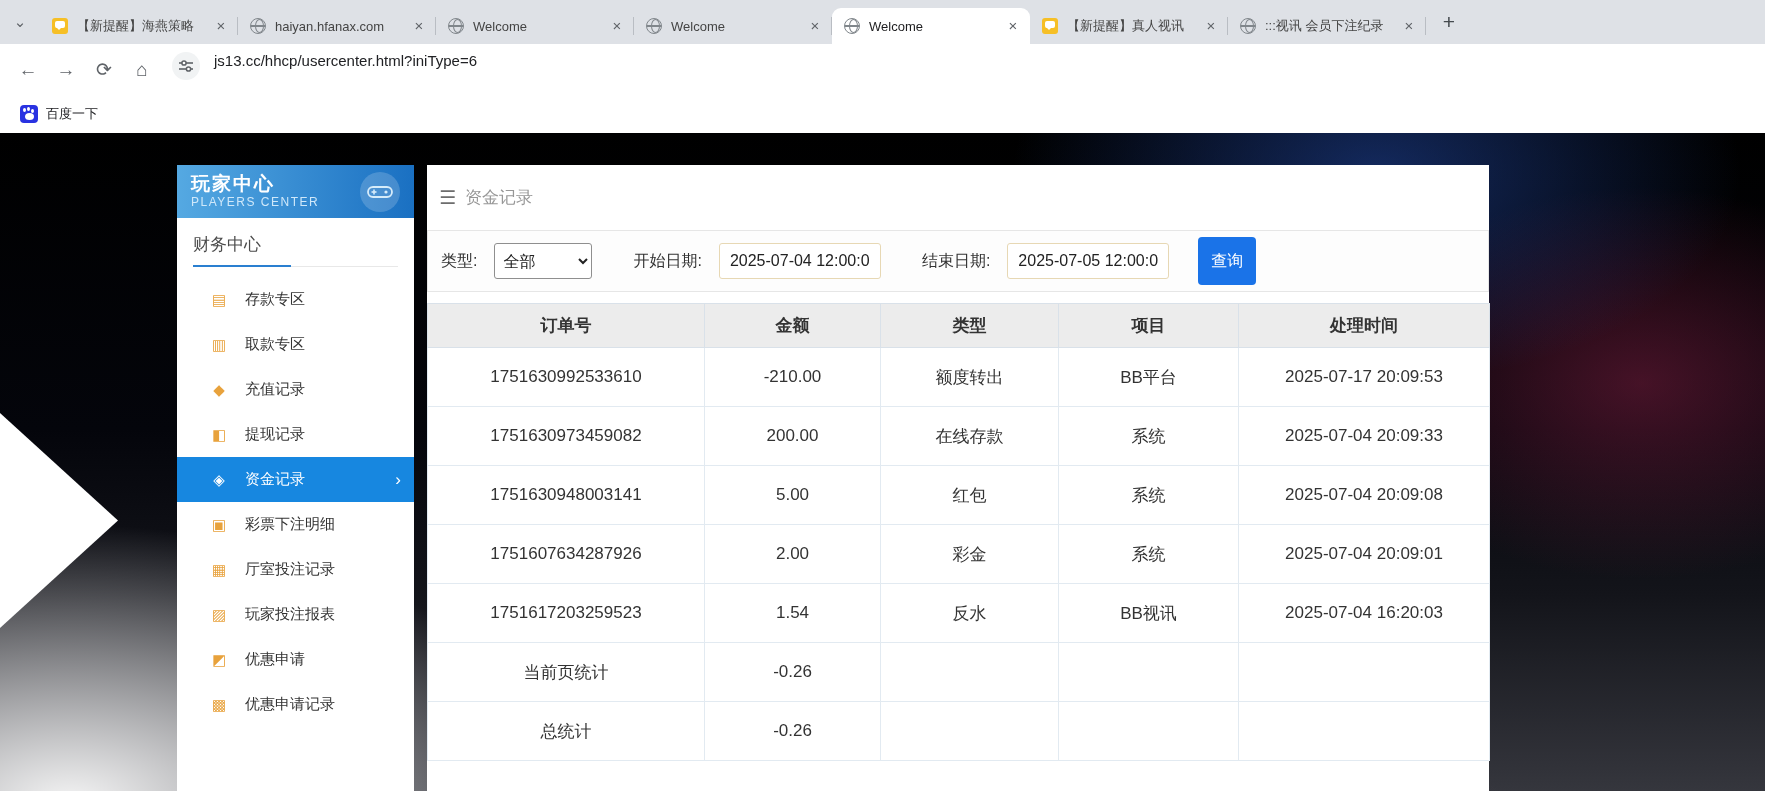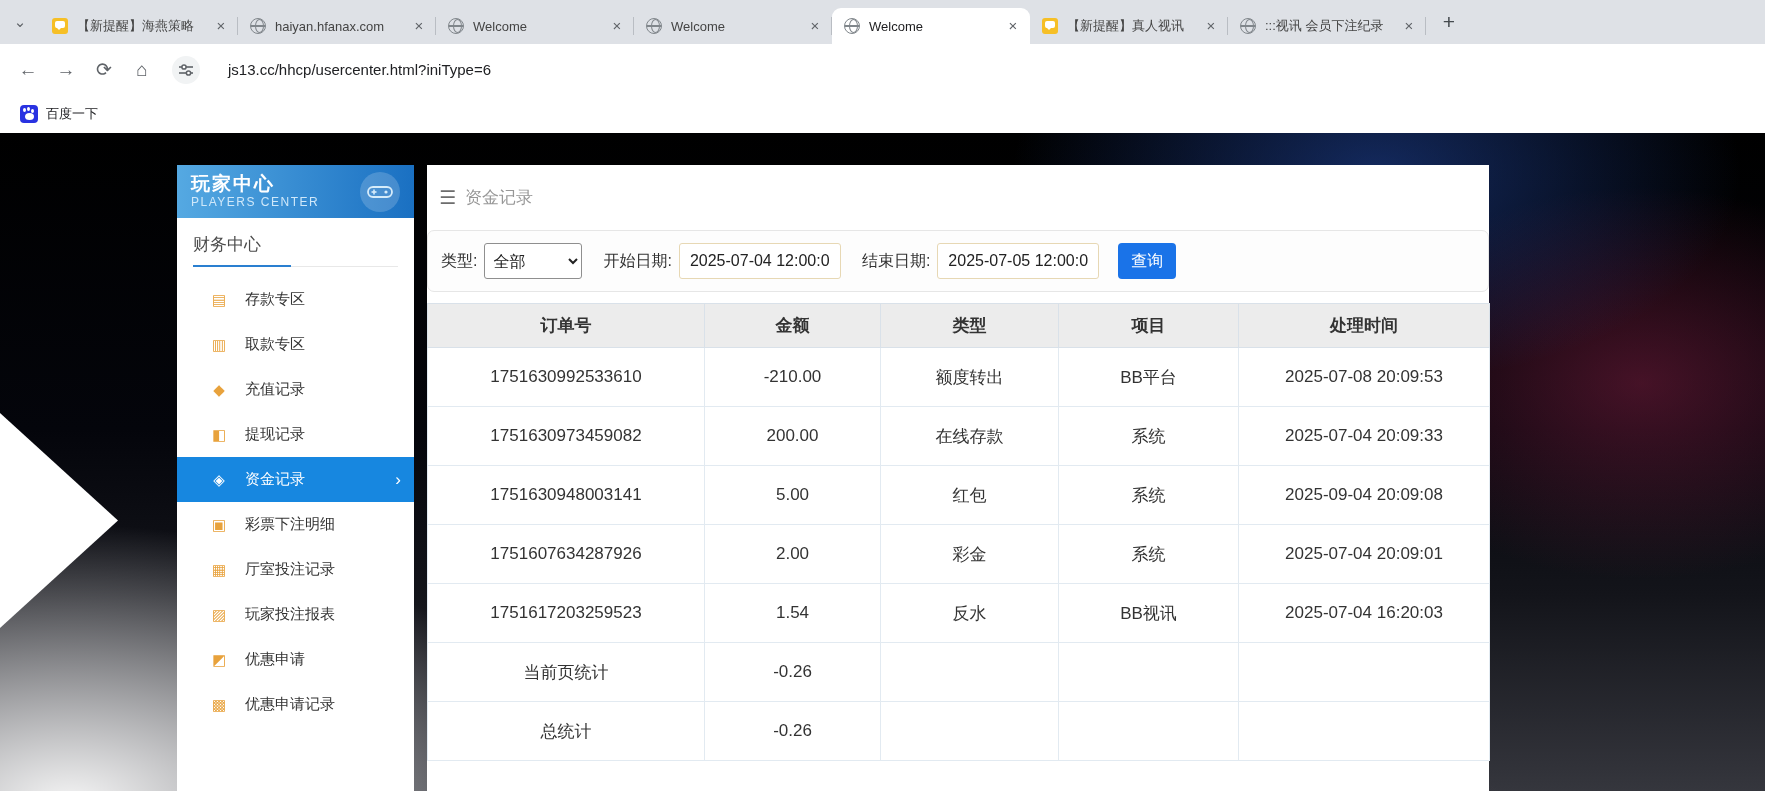--- a/index.html
+++ b/index.html
@@ -25,21 +25,21 @@
   .favicon.globe::after{content:'';position:absolute;left:50%;top:0;bottom:0;width:7px;margin-left:-3.5px;
     border:1.5px solid #80868b;border-radius:50%}
   .favicon.chat{background:#f6bf26;border-radius:3px}
   .favicon.chat::before{content:'';position:absolute;left:3px;right:3px;top:3px;height:7px;background:#fff;border-radius:2px}
   .favicon.chat::after{content:'';position:absolute;left:4px;bottom:1px;border:3px solid transparent;border-top-color:#fff}
 
   
   .toolbar{height:51px;background:#fff;display:flex;align-items:center;padding:0 10px;gap:2px}
   .nav-btn{width:36px;height:36px;border-radius:50%;display:flex;align-items:center;justify-content:center;
     color:#5f6368;font-size:19px;background:transparent;border:none;cursor:pointer}
-  .addressbar{flex:1;height:36px;display:flex;align-items:center;gap:28px;padding-left:10px;cursor:text}
+  .addressbar{flex:1;height:36px;display:flex;gap:14px;padding-left:10px;cursor:text}
   .site-settings{width:28px;height:28px;border-radius:50%;background:#f1f3f4;display:flex;align-items:center;justify-content:center}
   .url-text{font-size:15px;color:#202124}
 
   
   .bookmarks{height:38px;background:#fff;display:flex;align-items:center;padding:0 12px}
   .bookmark{display:flex;gap:8px;font-size:13px;color:#202124;padding:4px 8px;border-radius:6px;cursor:pointer}
   .baidu-icon{width:18px;height:18px;background:#2932e1;border-radius:4px;position:relative}
   .baidu-icon::before{content:'';position:absolute;width:9px;height:7px;background:#fff;border-radius:50%;left:4.5px;top:8px}
   .baidu-icon::after{content:'';position:absolute;width:3px;height:4px;background:#fff;border-radius:50%;left:3px;top:3px;
     box-shadow:4px -1px 0 #fff,8px 1px 0 #fff}
@@ -71,27 +71,27 @@
     cursor:pointer;position:relative}
   .sb-item .mi{width:20px;text-align:center;color:#e8a23c;font-size:15px}
   .sb-item.active{background:#1787e0;color:#fff}
   .sb-item.active .mi{color:#fff}
   .sb-item .chev{position:absolute;right:13px;color:#fff;font-size:17px}
 
   
   .panel{position:absolute;left:427px;top:32px;width:1062px;bottom:0;background:#fff;display:flex;flex-direction:column}
   .panel-header{flex:0 0 65px;display:flex;align-items:center;gap:9px;padding:0 12px;color:#979797;font-size:17px}
   .hamburger{color:#6d6d6d;font-size:19px;cursor:pointer}
-  .filterbox{flex:0 0 62px;margin:0;border:1px solid #e6e6e6;border-radius:7px;background:#fdfdfd;
-    display:flex;align-items:center;padding:0 13px;gap:7px}
+  .filterbox{flex:0 0 62px;margin:0;border:1px solid #e6e6e6;border-radius:0;background:#fdfdfd;
+    display:flex;align-items:center;padding:0 13px;gap:17px}
   .flabel{font-size:16px;color:#333;white-space:nowrap}
   .ftype{width:98px;height:36px;border:1px solid #8f8f8f;border-radius:3px;font-size:16px;padding:0 4px;background:#fff;color:#222}
   .fdate{width:162px;height:36px;border:1px solid #e7d8b4;border-radius:3px;font-size:16px;padding:0 10px;color:#222;background:#fff}
   .fgap{width:7px}
-  .query-btn{height:36px;padding:0 13px;background:#1a73e8;color:#fff;border:none;border-radius:4px;
+  .query-btn{height:48px;padding:0 13px;background:#1a73e8;color:#fff;border:none;border-radius:4px;
     font-size:16px;margin-left:12px;cursor:pointer}
 
   .fund-table{width:100%;margin-top:11px;border-collapse:collapse;table-layout:fixed}
   .fund-table th{background:#ececec;font-weight:bold;font-size:17px;color:#333;height:44px;
     border:1px solid #d9e1e9;}
   .fund-table td{height:59px;text-align:center;font-size:17px;color:#333;border:1px solid #e2eaf1;
     white-space:nowrap;overflow:hidden}
 </style>
 </head>
 <body>
@@ -268,35 +268,35 @@
               <th>项目</th>
               <th>处理时间</th>
             </tr>
         </thead>
         <tbody>
             <tr>
               <td>1751630992533610</td>
               <td>-210.00</td>
               <td>额度转出</td>
               <td>BB平台</td>
-              <td>2025-07-08 20:09:53</td>
+              <td>2025-07-17 20:09:53</td>
             </tr>
             <tr>
               <td>1751630973459082</td>
               <td>200.00</td>
               <td>在线存款</td>
               <td>系统</td>
               <td>2025-07-04 20:09:33</td>
             </tr>
             <tr>
               <td>1751630948003141</td>
               <td>5.00</td>
               <td>红包</td>
               <td>系统</td>
-              <td>2025-09-04 20:09:08</td>
+              <td>2025-07-04 20:09:08</td>
             </tr>
             <tr>
               <td>1751607634287926</td>
               <td>2.00</td>
               <td>彩金</td>
               <td>系统</td>
               <td>2025-07-04 20:09:01</td>
             </tr>
             <tr>
               <td>1751617203259523</td>

